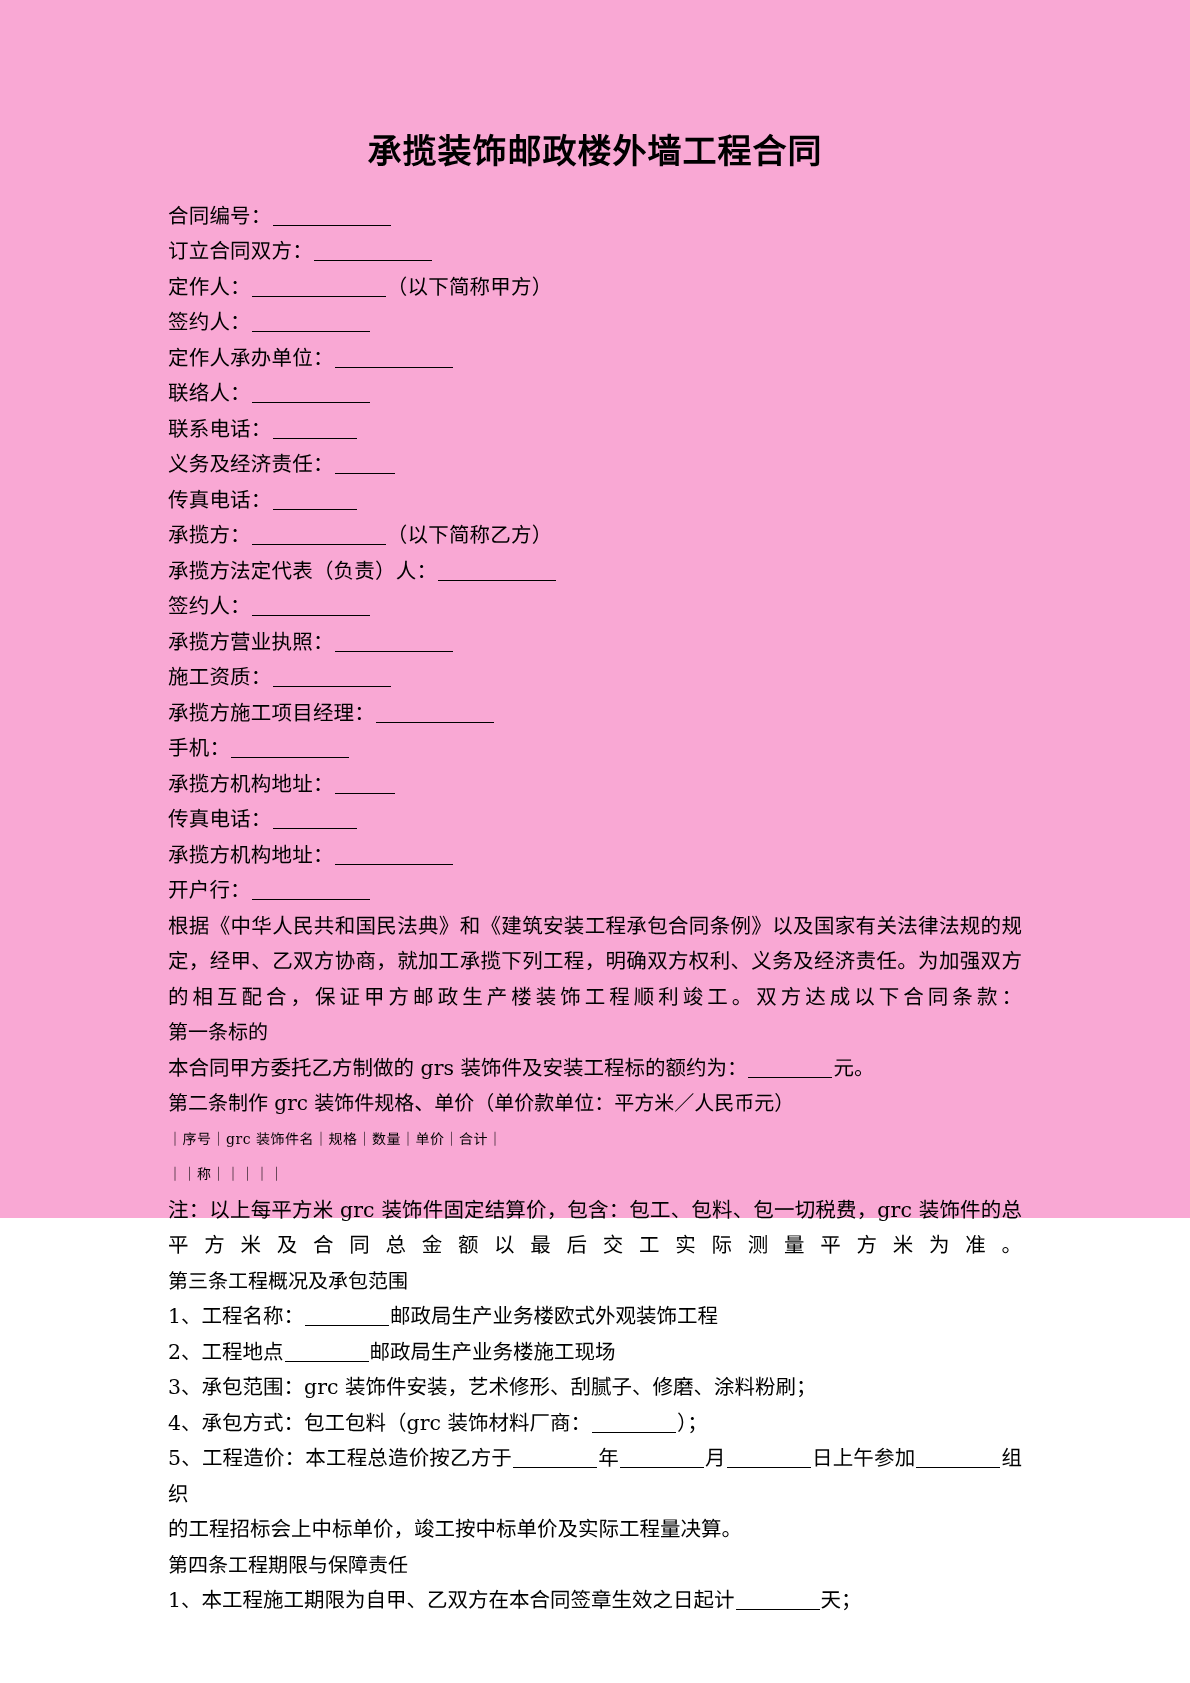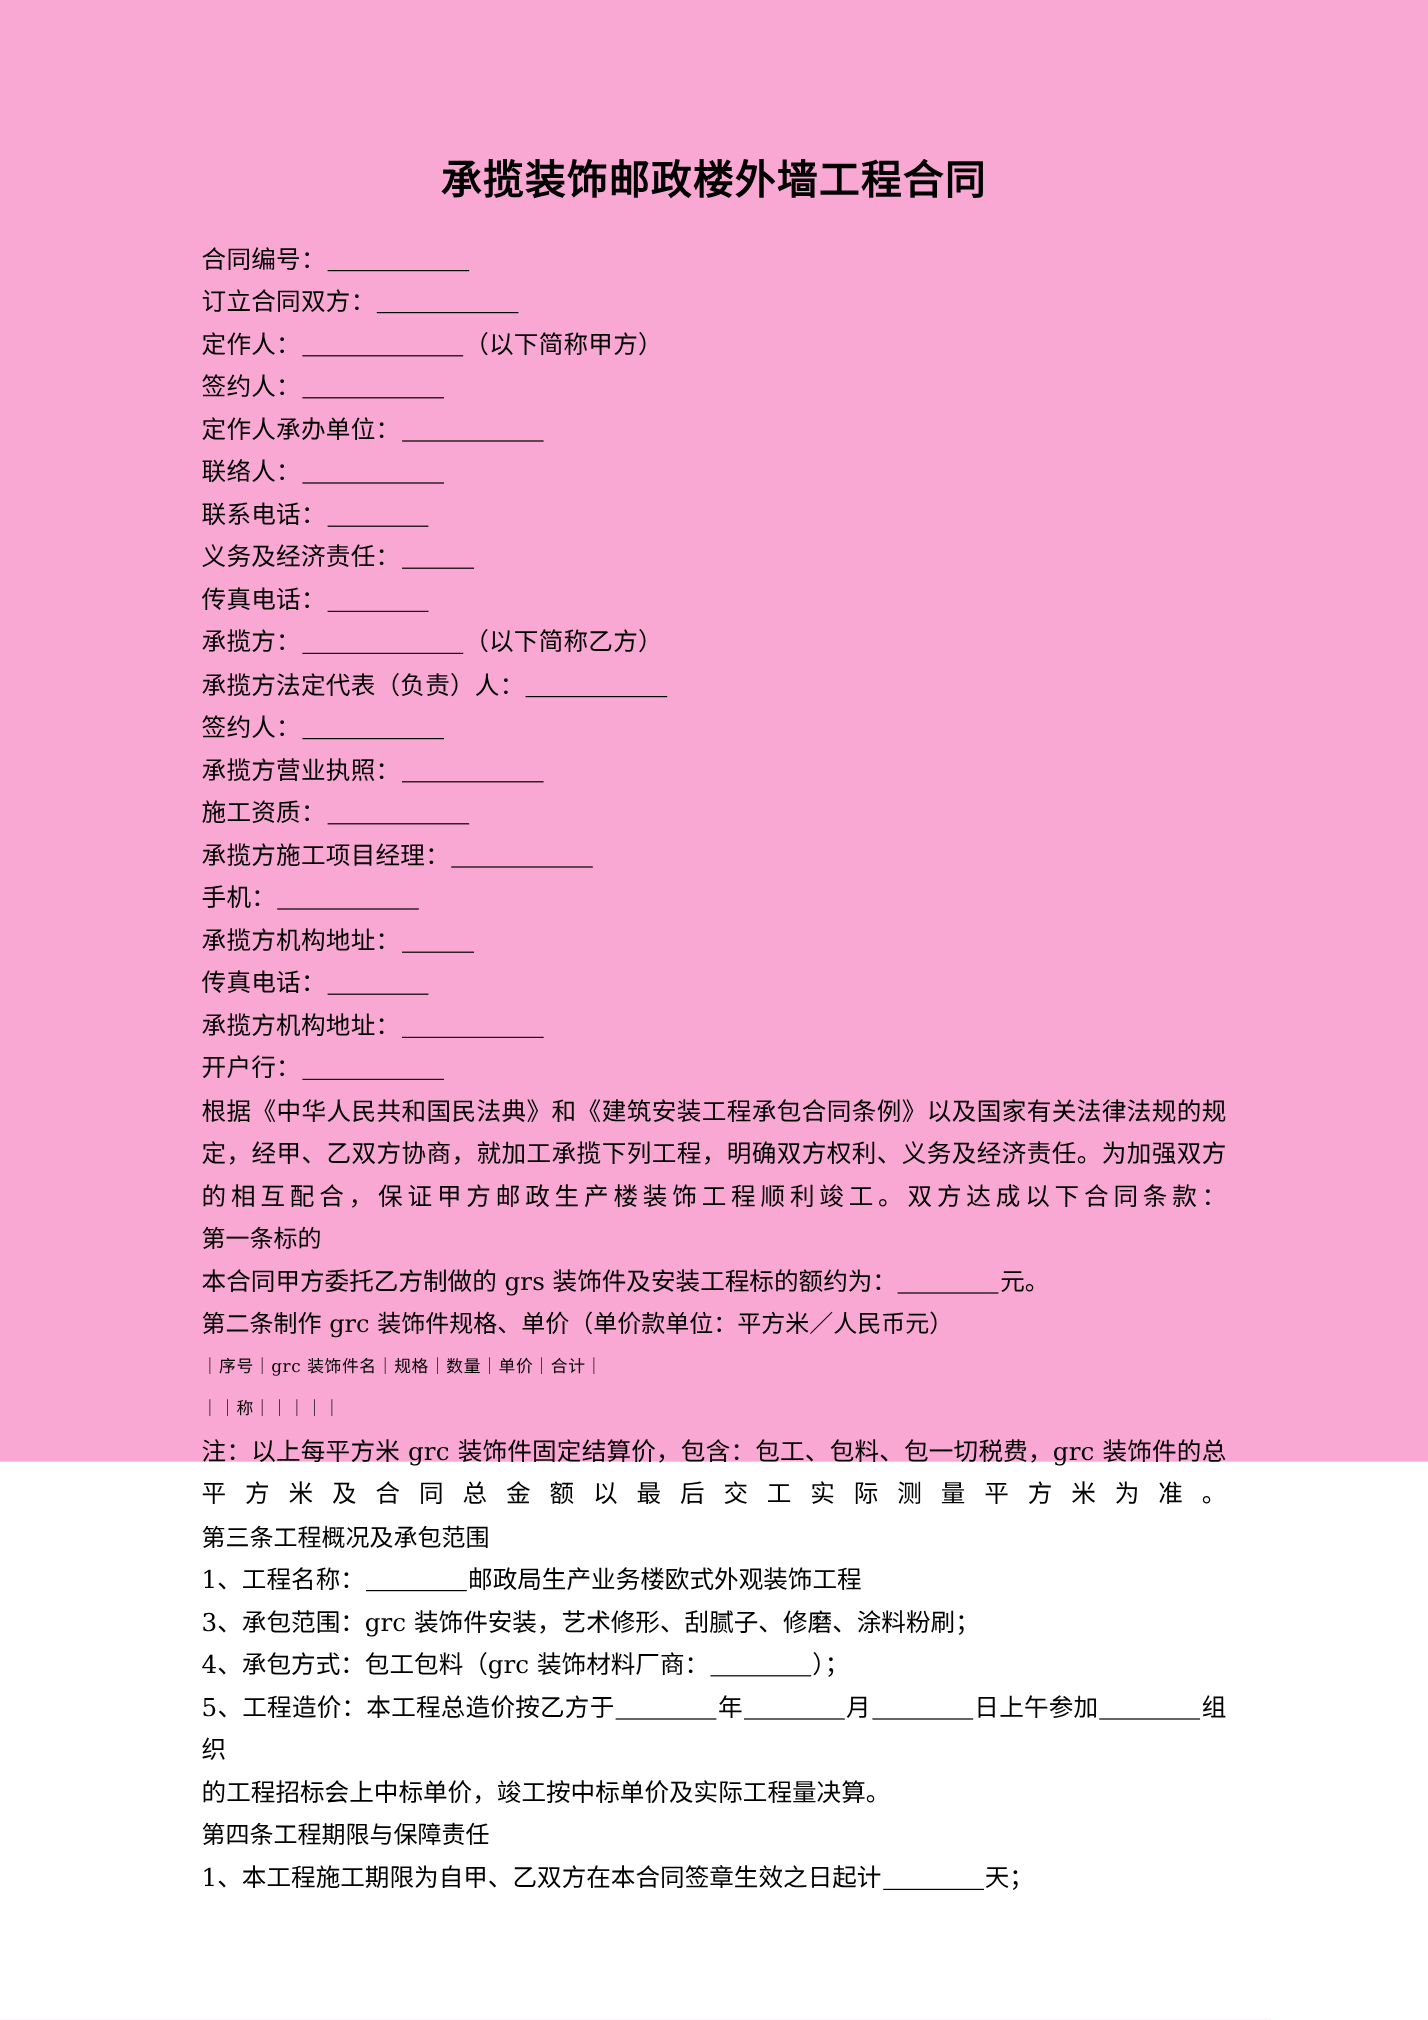--- a/index.html
+++ b/index.html
@@ -190,20 +190,23 @@
   <div class="tbl-row">｜｜称｜｜｜｜｜</div>
 
   <p class="para just-all">注：以上每平方米 grc 装饰件固定结算价，包含：包工、包料、包一切税费，grc 装饰件的总平方米及合同总金额以最后交工实际测量平方米为准。</p>
 
   <div class="clause-head">第三条工程概况及承包范围</div>
 
   <div class="list-line">
     <span>1、工程名称：</span><span class="blank b-sm"></span><span>邮政局生产业务楼欧式外观装饰工程</span>
   </div>
 
+  <div class="list-line">
+    <span>2、工程地点</span><span class="blank b-sm"></span><span>邮政局生产业务楼施工现场</span>
+  </div>
 
   <div class="list-line">3、承包范围：grc 装饰件安装，艺术修形、刮腻子、修磨、涂料粉刷；</div>
 
   <div class="list-line">
     <span>4、承包方式：包工包料（grc 装饰材料厂商：</span><span class="blank b-sm"></span><span>）；</span>
   </div>
 
   <div class="list-line">
     <span>5、工程造价：本工程总造价按乙方于</span><span class="blank b-sm"></span><span>年</span><span class="blank b-sm"></span><span>月</span><span class="blank b-sm"></span><span>日上午参加</span><span class="blank b-sm"></span><span>组织</span>
   </div>

